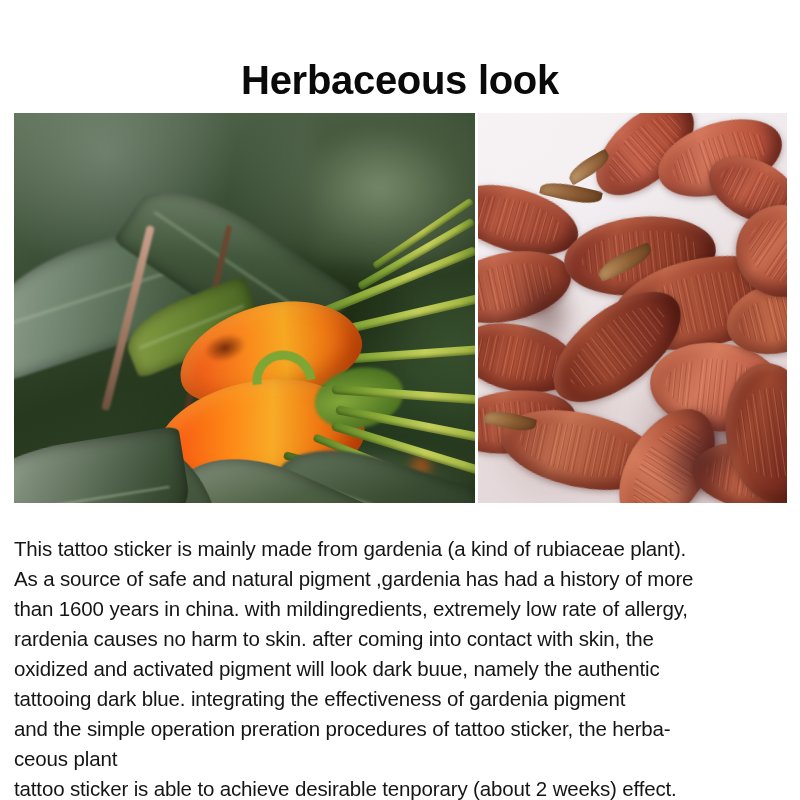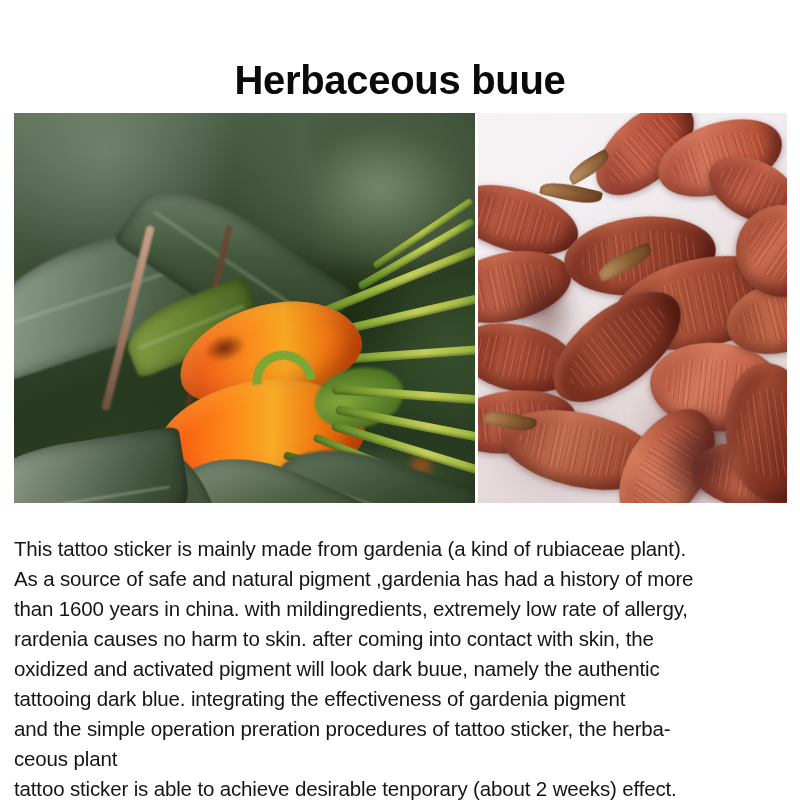--- a/index.html
+++ b/index.html
@@ -310,21 +310,21 @@
     color: #151515;
     white-space: pre-line;
     letter-spacing: -0.15px;
   }
 </style>
 </head>
 <body>
 
 <div class="page">
 
-  <h1 class="title">Herbaceous buue</h1>
+  <h1 class="title">Herbaceous look</h1>
 
   <div class="gallery">
 
     <div class="photo photo-left">
       <div class="pl-bg"></div>
       <div class="pl-blur1"></div>
       <div class="pl-darkpatch"></div>
       <div class="pl-blur2"></div>
       <div class="pl-blurorange"></div>
 

